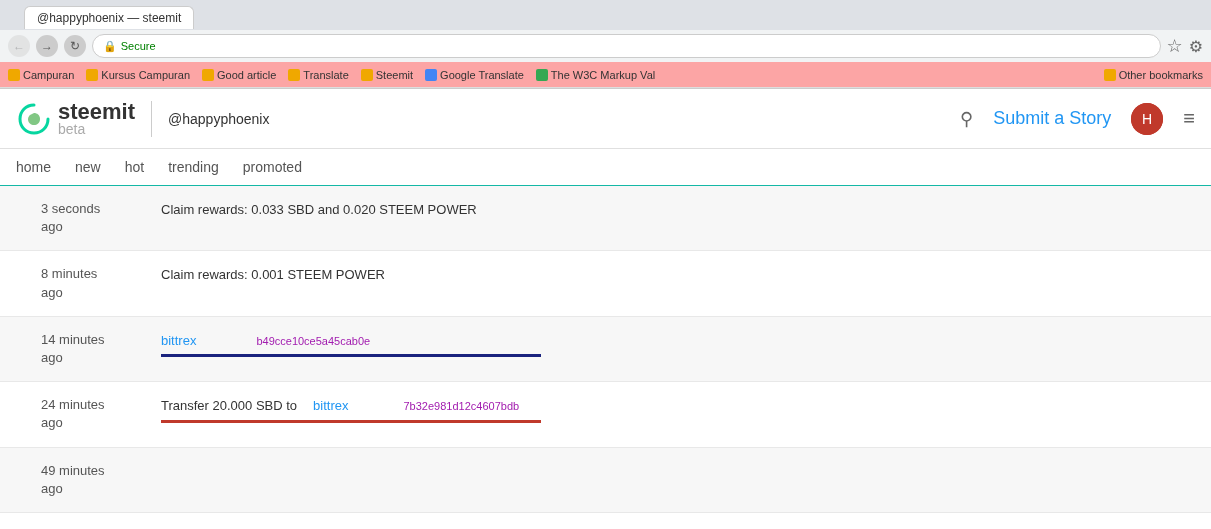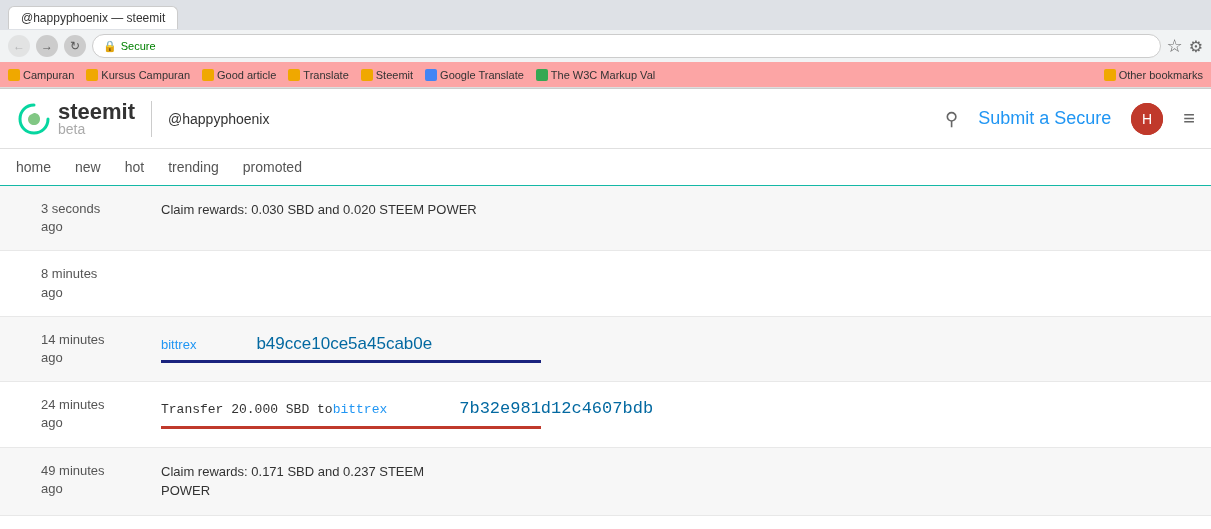--- a/index.html
+++ b/index.html
@@ -6,21 +6,21 @@
     body { font-family: Arial, sans-serif; font-size: 13px; background: #fff; width: 1211px; }
 
     
     .browser-chrome {
       background: #f1f3f4;
       border-bottom: 1px solid #ccc;
     }
     .tab-bar {
       display: flex;
       align-items: center;
-      padding: 4px 8px 0 8px;
+      padding: 4px 8px 0 24px;
       background: #dee1e6;
       height: 30px;
     }
     .browser-controls {
       display: flex;
       align-items: center;
       padding: 4px 8px;
       height: 32px;
       gap: 6px;
       background: #f1f3f4;
@@ -158,21 +158,21 @@
       line-height: 1.4;
       margin-left: 25px;
     }
     .desc-col {
       flex: 1;
       font-size: 13px;
       color: #333;
       line-height: 1.5;
     }
     .link-blue { color: #2196f3; text-decoration: none; text-align: center; }
-    .memo-text { color: #0369a1; font-size: 17px; margin-left: 20px; }
+    .memo-text { color: #a21caf; font-size: 11px; margin-left: 20px; }
     .progress-bar-container {
       margin-top: 4px;
       height: 3px;
       width: 380px;
     }
     .progress-bar-blue {
       height: 3px;
       background: #1a237e;
       width: 100%;
     }
@@ -250,21 +250,21 @@
     </svg>
     <div>
       <div class="site-name">steemit</div>
       <div class="site-beta">beta</div>
     </div>
   </div>
   <div class="header-divider"></div>
   <span class="username">@happyphoenix</span>
   <div class="header-right">
     <span class="search-icon-btn">⚲</span>
-    <span class="submit-story-btn">Submit a Secure</span>
+    <span class="submit-story-btn">Submit a Story</span>
     <div class="user-avatar">
       <svg width="32" height="32" viewBox="0 0 32 32">
         <circle cx="16" cy="16" r="16" fill="#c0392b"></circle>
         <text x="16" y="21" text-anchor="middle" fill="white" font-size="14" font-family="Arial">H</text>
       </svg>
     </div>
     <span class="hamburger-btn">≡</span>
   </div>
 </div>
 
@@ -274,55 +274,55 @@
   <span class="nav-item">hot</span>
   <span class="nav-item">trending</span>
   <span class="nav-item">promoted</span>
 </div>
 
 <div class="content-area">
 
   <div class="transfer-row alt-bg">
     <div class="time-col">3 seconds<br>ago</div>
     <div class="desc-col">
-      Claim rewards: 0.030 SBD and 0.020 STEEM POWER
+      Claim rewards: 0.033 SBD and 0.020 STEEM POWER
     </div>
   </div>
 
   <div class="transfer-row">
     <div class="time-col">8 minutes<br>ago</div>
+    <div class="desc-col">
+      Claim rewards: 0.001 STEEM POWER
+    </div>
   </div>
 
   <div class="transfer-row alt-bg">
     <div class="time-col">14 minutes<br>ago</div>
     <div class="desc-col">
       <div style="display:flex; align-items:baseline; gap:0;">
           <a href="#" class="link-blue">bittrex</a>
         <span class="memo-text" style="margin-left:60px;">b49cce10ce5a45cab0e</span>
       </div>
       <div class="progress-bar-container">
         <div class="progress-bar-blue"></div>
       </div>
     </div>
   </div>
 
   <div class="transfer-row">
     <div class="time-col">24 minutes<br>ago</div>
     <div class="desc-col">
-      <div style="display:flex; align-items:baseline; gap:0;font-family:Liberation Mono, monospace;">
+      <div style="display:flex; align-items:baseline; gap:16px;">
         <span>Transfer 20.000 SBD to </span>
           <a href="#" class="link-blue">bittrex</a>
-        <span class="memo-text" style="margin-left:72px;">7b32e981d12c4607bdb</span>
+        <span class="memo-text" style="margin-left:39px;">7b32e981d12c4607bdb</span>
       </div>
       <div class="progress-bar-container">
         <div class="progress-bar-red"></div>
       </div>
     </div>
   </div>
 
   <div class="transfer-row alt-bg">
     <div class="time-col">49 minutes<br>ago</div>
-    <div class="desc-col">
-      Claim rewards: 0.171 SBD and 0.237 STEEM<br>POWER
-    </div>
   </div>
 
 </div>
 
 </body></html>

